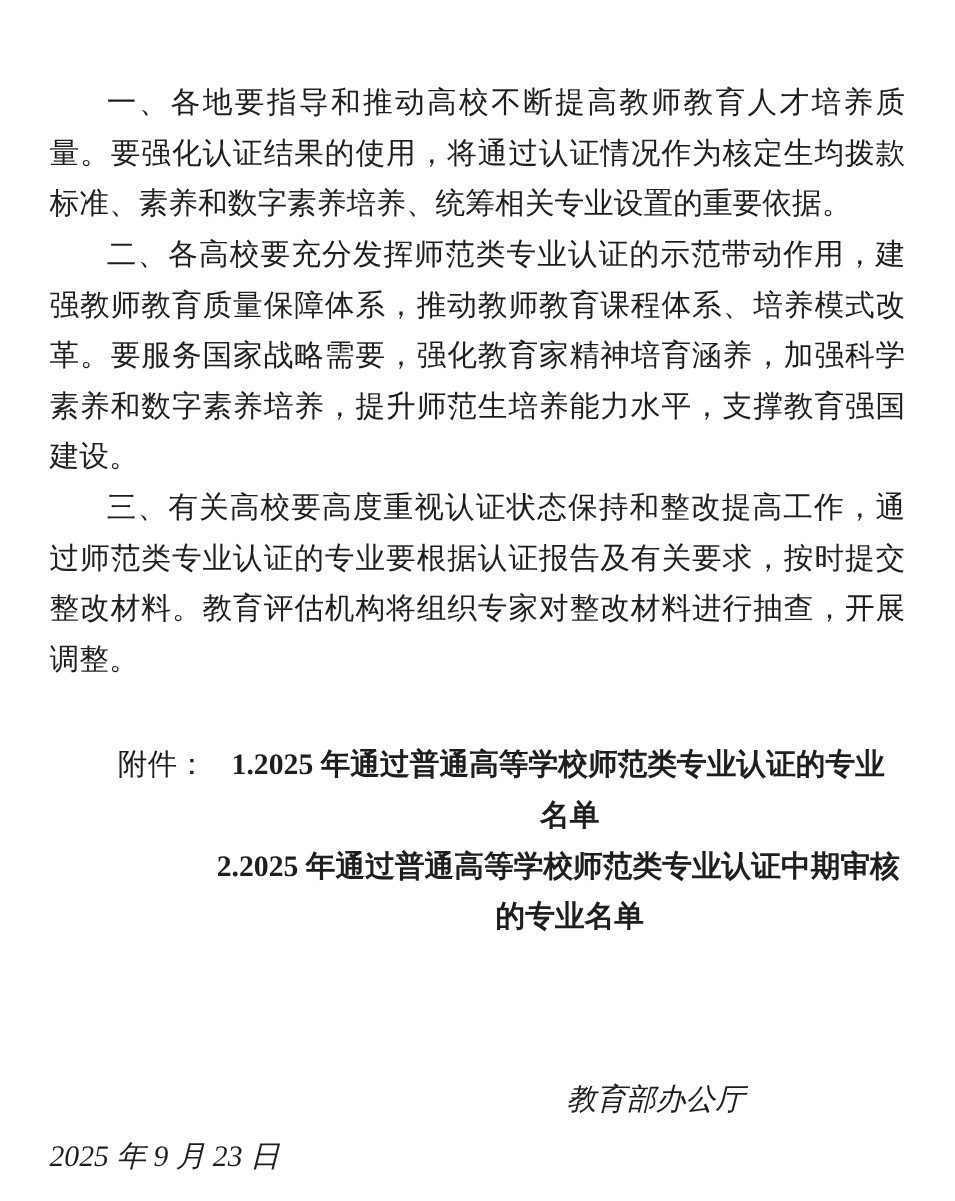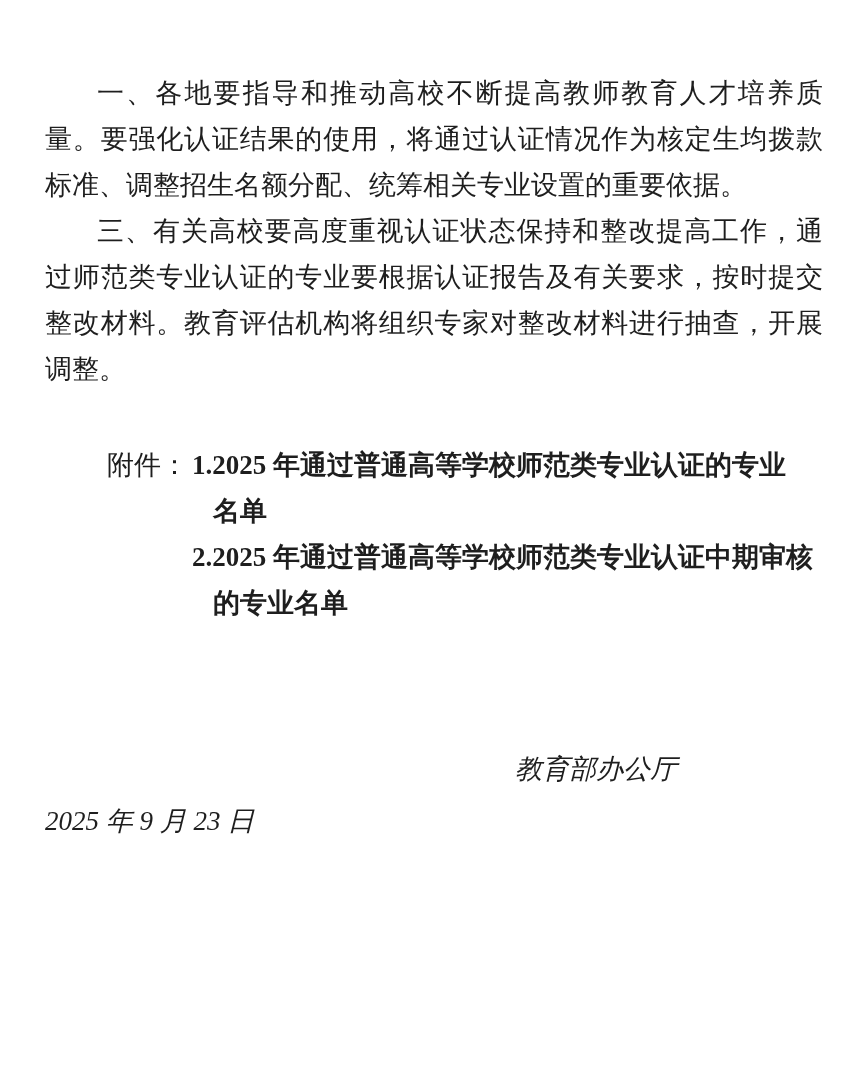--- a/index.html
+++ b/index.html
@@ -28,20 +28,21 @@
   }
   .doc-body .line.j {
     text-align-last: justify;
   }
   .doc-body .line.indent {
     padding-left: 52px;
   }
   .attachments {
     position: relative;
     margin-top: 50px;
+    text-align: center;
   }
   .att-label {
     position: absolute;
     left: 62px;
     top: 0;
     line-height: 46px;
     white-space: nowrap;
   }
   .att-line {
     line-height: 46px;
@@ -74,23 +75,30 @@
 </head>
 <body>
 
 <div class="page">
 
   <div class="doc-body">
 
     <div class="paragraph">
       <div class="line indent j">一、各地要指导和推动高校不断提高教师教育人才培养质</div>
       <div class="line j">量。要强化认证结果的使用，将通过认证情况作为核定生均拨款</div>
-      <div class="line">标准、调整招生名额分配、统筹相关专业设置的重要依据。</div>
+      <div class="line">标准、素养和数字素养培养、统筹相关专业设置的重要依据。</div>
     </div>
 
+    <div class="paragraph">
+      <div class="line indent j">二、各高校要充分发挥师范类专业认证的示范带动作用，建</div>
+      <div class="line j">强教师教育质量保障体系，推动教师教育课程体系、培养模式改</div>
+      <div class="line j">革。要服务国家战略需要，强化教育家精神培育涵养，加强科学</div>
+      <div class="line j">素养和数字素养培养，提升师范生培养能力水平，支撑教育强国</div>
+      <div class="line">建设。</div>
+    </div>
 
     <div class="paragraph">
       <div class="line indent j">三、有关高校要高度重视认证状态保持和整改提高工作，通</div>
       <div class="line j">过师范类专业认证的专业要根据认证报告及有关要求，按时提交</div>
       <div class="line j">整改材料。教育评估机构将组织专家对整改材料进行抽查，开展</div>
       <div class="line">调整。</div>
     </div>
 
   </div>
 

